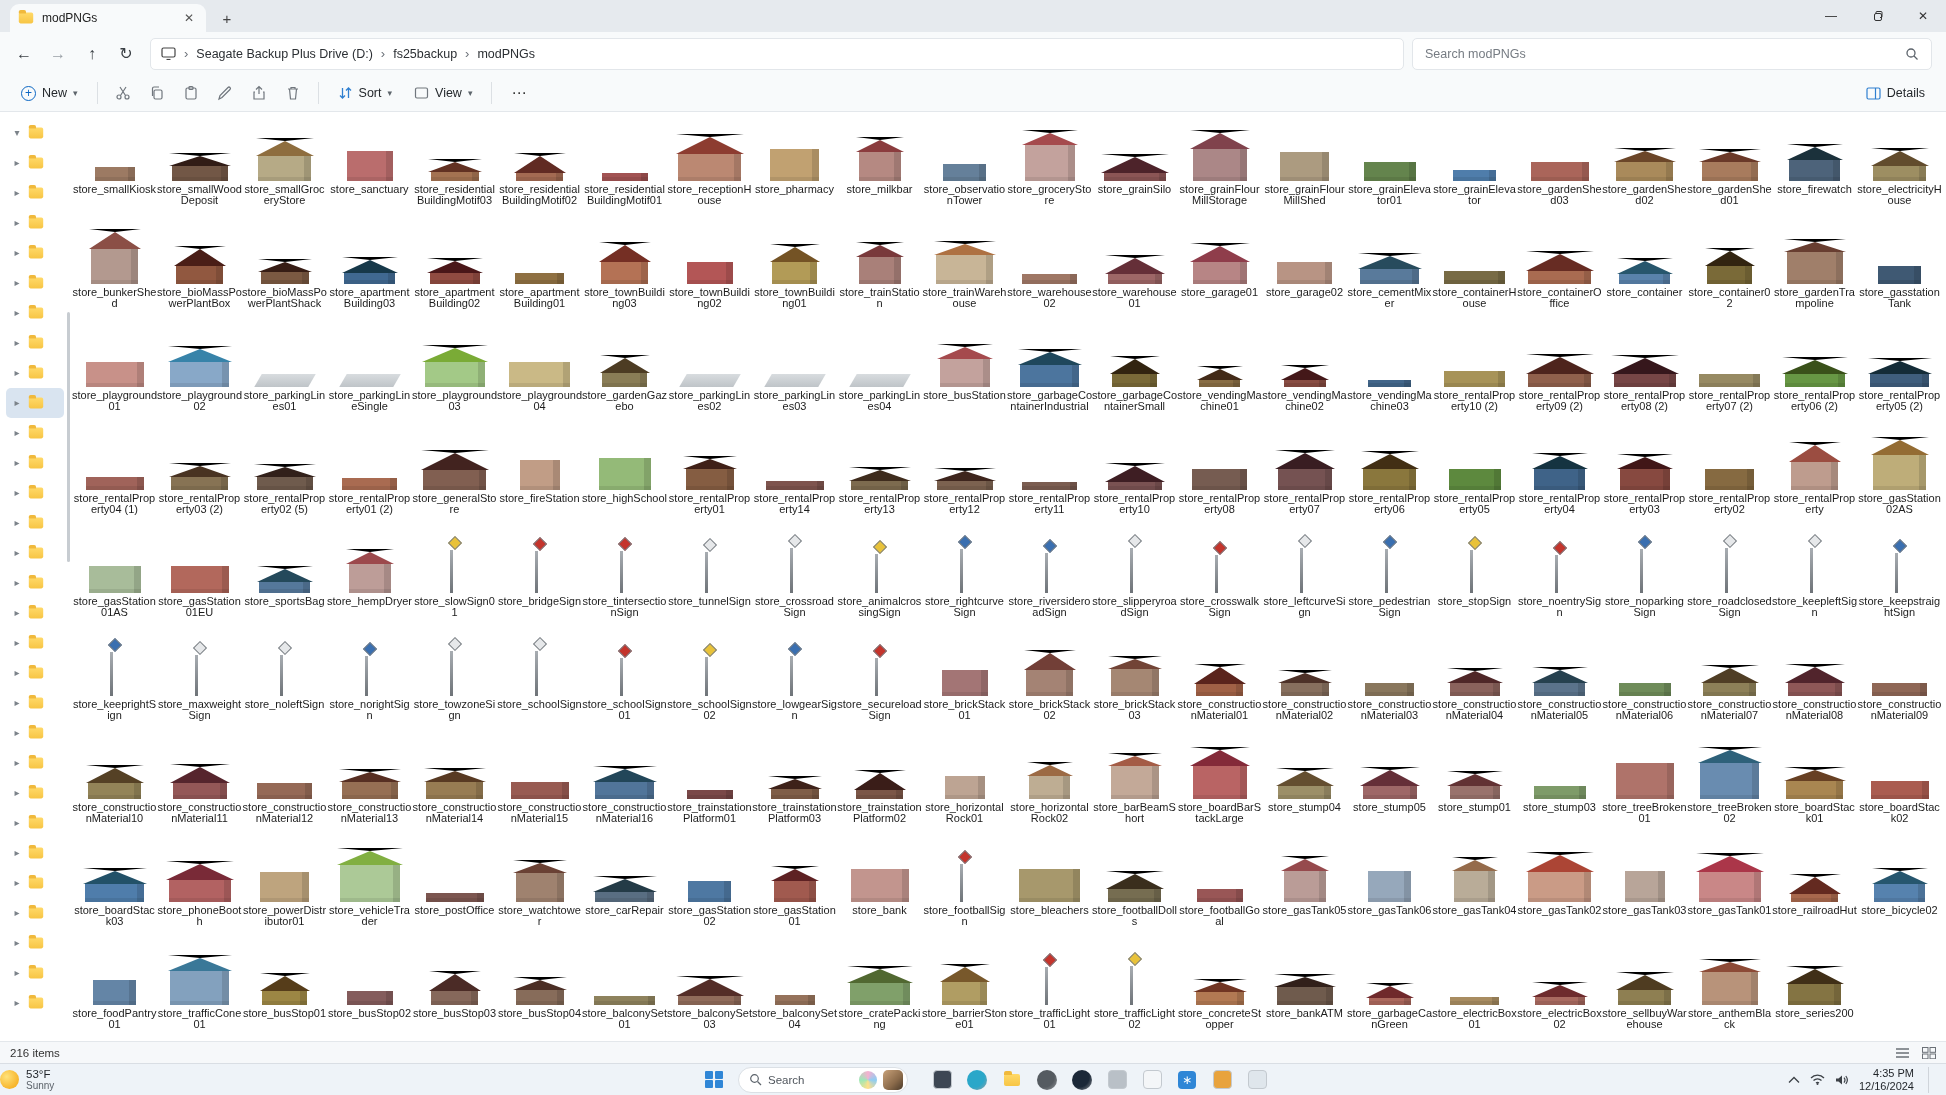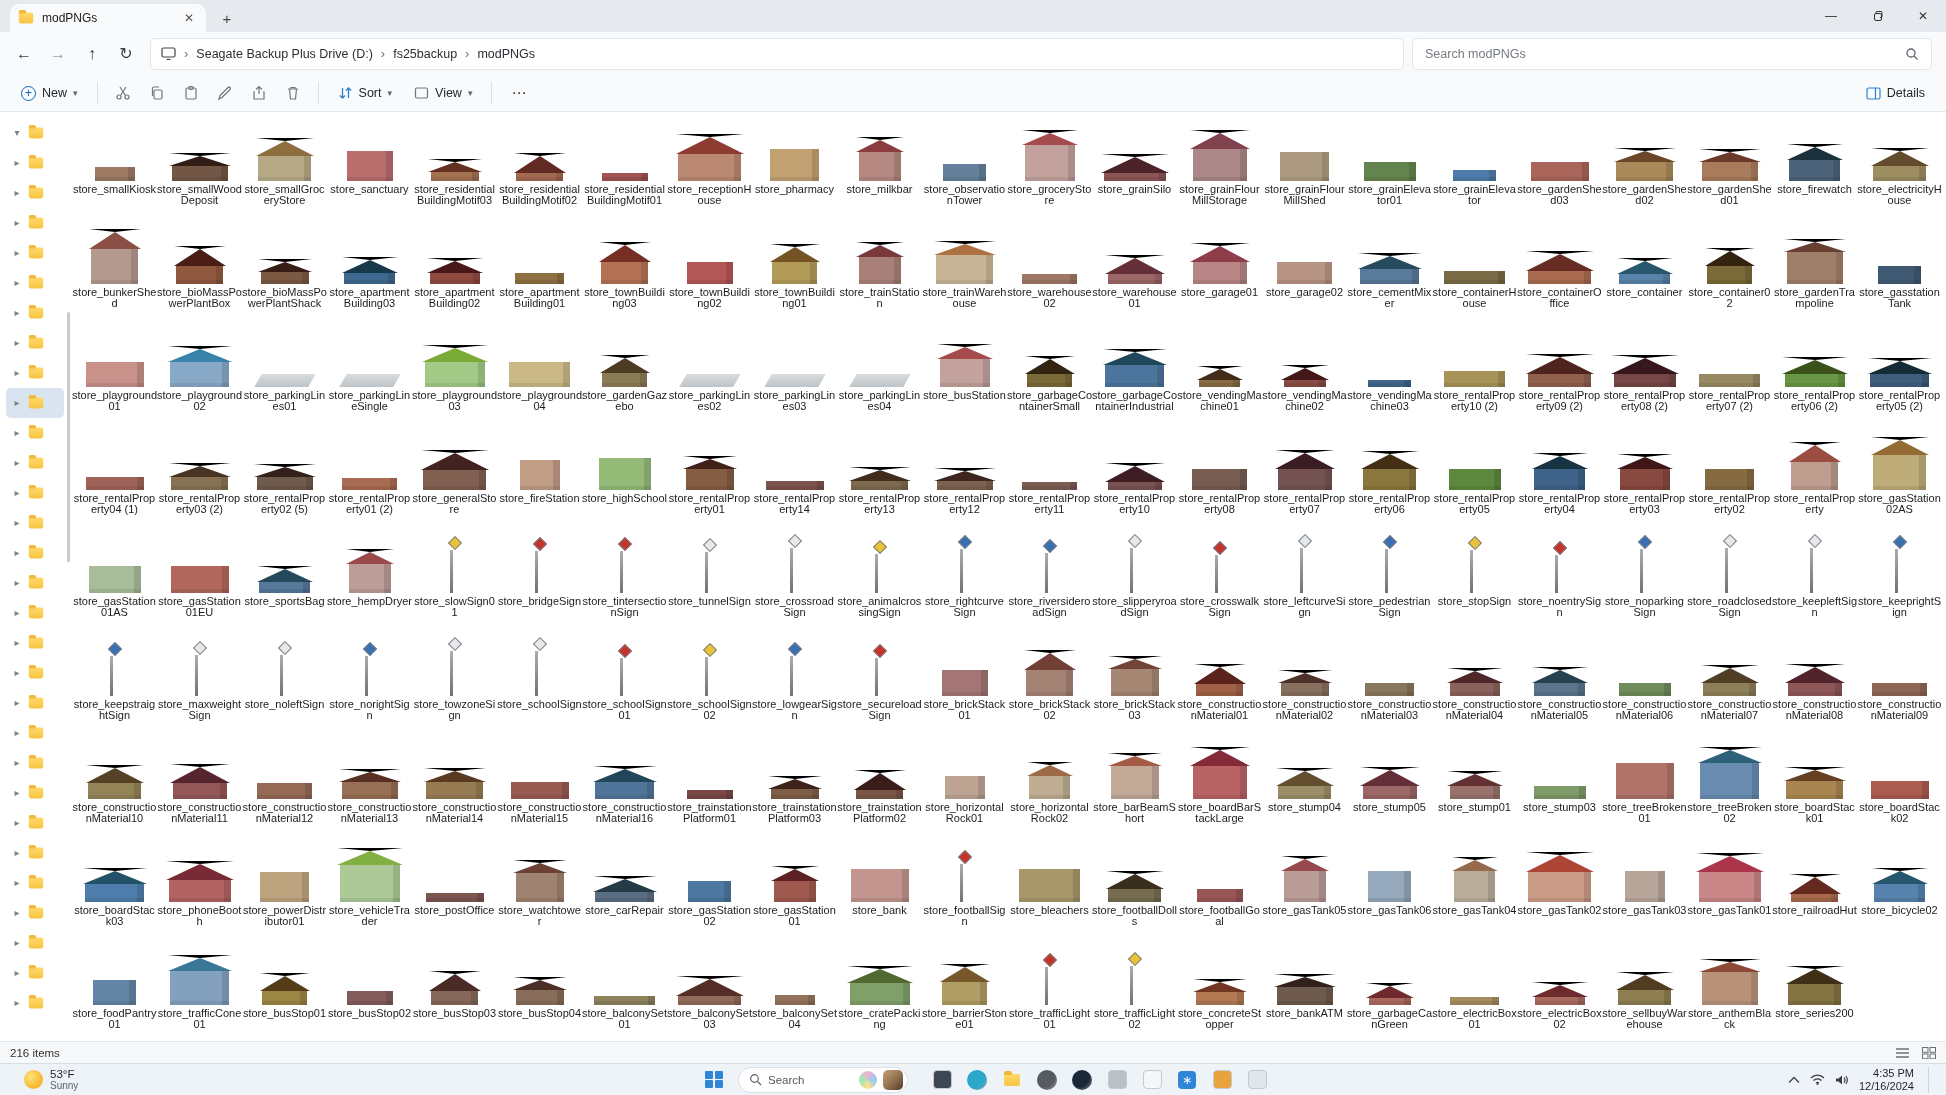--- a/index.html
+++ b/index.html
@@ -75,21 +75,21 @@
   .flat { background:linear-gradient(#d8dcdf,#bfc4c8); transform:skewX(-30deg); }
 
   
   .statusbar { height:22px; background:#f6f8fa; border-top:1px solid #e3e7eb; display:flex;
                align-items:center; padding:0 10px; font-size:11.5px; color:#333; }
   .statusbar .viewicons { margin-left:auto; display:flex; gap:12px; align-items:center; }
 
   
   .taskbar { position:absolute; left:0; right:0; bottom:0; height:32px; background:#eef3f8;
              border-top:1px solid #d9dee4; display:flex; align-items:center; }
-  .weather { display:flex; align-items:center; gap:7px; padding-left:24px; width:240px; }
+  .weather { display:flex; align-items:center; gap:7px; padding-left:0; width:240px; }
   .sun { width:19px; height:19px; border-radius:50%;
          background:radial-gradient(circle at 35% 35%, #ffe27a, #f7b52c 70%); }
   .wtemp { font-size:11.5px; color:#1f2328; }
   .wdesc { font-size:10px; color:#5c636b; }
   .centergroup { display:flex; align-items:center; gap:10px; margin-left:460px; }
   .startbtn { width:28px; height:28px; display:flex; align-items:center; justify-content:center; border-radius:5px; }
   .winlogo { display:grid; grid-template-columns:8px 8px; grid-template-rows:8px 8px; gap:1.6px; }
   .winlogo div { background:#2f86d6; border-radius:1px; }
   .tsearch { width:170px; height:26px; background:#fff; border:1px solid #dbe0e5; border-radius:13px;
              display:flex; align-items:center; gap:6px; padding:0 4px 0 10px; font-size:11.5px; color:#50565d; }
@@ -811,38 +811,38 @@
               <div class="b-wrap">
                 <div class="b-roof" style="border-left: 28px solid transparent; border-right: 28px solid transparent; border-bottom: 12px solid rgb(165, 74, 77);"></div>
                 <div class="b-body" style="width: 50px; height: 28px; background: rgb(195, 162, 157);"></div>
               </div>
             </div>
             <div class="fname">store_busStation</div>
           </div>
           <div class="cell">
             <div class="thumb">
               <div class="b-wrap">
+                <div class="b-roof" style="border-left: 32.5px solid transparent; border-right: 32.5px solid transparent; border-bottom: 13px solid rgb(31, 71, 91);"></div>
+                <div class="b-body" style="width: 59px; height: 22px; background: rgb(76, 117, 158);"></div>
+              </div>
+            </div>
+            <div class="fname">store_garbageContainerIndustrial</div>
+          </div>
+          <div class="cell">
+            <div class="thumb">
+              <div class="b-wrap">
                 <div class="b-roof" style="border-left: 25.5px solid transparent; border-right: 25.5px solid transparent; border-bottom: 15px solid rgb(50, 36, 16);"></div>
                 <div class="b-body" style="width: 45px; height: 13px; background: rgb(122, 106, 56);"></div>
               </div>
             </div>
             <div class="fname">store_garbageContainerSmall</div>
           </div>
           <div class="cell">
             <div class="thumb">
               <div class="b-wrap">
-                <div class="b-roof" style="border-left: 32.5px solid transparent; border-right: 32.5px solid transparent; border-bottom: 13px solid rgb(31, 71, 91);"></div>
-                <div class="b-body" style="width: 59px; height: 22px; background: rgb(76, 117, 158);"></div>
-              </div>
-            </div>
-            <div class="fname">store_garbageContainerIndustrial</div>
-          </div>
-          <div class="cell">
-            <div class="thumb">
-              <div class="b-wrap">
                 <div class="b-roof" style="border-left: 23.5px solid transparent; border-right: 23.5px solid transparent; border-bottom: 11px solid rgb(67, 43, 24);"></div>
                 <div class="b-body" style="width: 41px; height: 7px; background: rgb(136, 109, 68);"></div>
               </div>
             </div>
             <div class="fname">store_vendingMachine01</div>
           </div>
           <div class="cell">
             <div class="thumb">
               <div class="b-wrap">
                 <div class="b-roof" style="border-left: 24px solid transparent; border-right: 24px solid transparent; border-bottom: 12px solid rgb(68, 24, 25);"></div>
@@ -1284,33 +1284,33 @@
                 <div class="p-mark" style="width: 10px; height: 10px; background: rgb(230, 232, 234); border: 1px solid rgb(122, 127, 132); transform: rotate(45deg); margin-bottom: 2px;"></div>
                 <div class="p-pole" style="height: 45px;"></div>
               </div>
             </div>
             <div class="fname">store_keepleftSign</div>
           </div>
           <div class="cell">
             <div class="thumb">
               <div>
                 <div class="p-mark" style="width: 10px; height: 10px; background: rgb(58, 111, 176); border: 1px solid rgb(122, 127, 132); transform: rotate(45deg); margin-bottom: 2px;"></div>
+                <div class="p-pole" style="height: 40px;"></div>
+              </div>
+            </div>
+            <div class="fname">store_keepstraightSign</div>
+          </div>
+          <div class="cell">
+            <div class="thumb">
+              <div>
+                <div class="p-mark" style="width: 10px; height: 10px; background: rgb(58, 111, 176); border: 1px solid rgb(122, 127, 132); transform: rotate(45deg); margin-bottom: 2px;"></div>
                 <div class="p-pole" style="height: 44px;"></div>
               </div>
             </div>
             <div class="fname">store_keeprightSign</div>
-          </div>
-          <div class="cell">
-            <div class="thumb">
-              <div>
-                <div class="p-mark" style="width: 10px; height: 10px; background: rgb(58, 111, 176); border: 1px solid rgb(122, 127, 132); transform: rotate(45deg); margin-bottom: 2px;"></div>
-                <div class="p-pole" style="height: 40px;"></div>
-              </div>
-            </div>
-            <div class="fname">store_keepstraightSign</div>
           </div>
           <div class="cell">
             <div class="thumb">
               <div>
                 <div class="p-mark" style="width: 10px; height: 10px; background: rgb(230, 232, 234); border: 1px solid rgb(122, 127, 132); transform: rotate(45deg); margin-bottom: 2px;"></div>
                 <div class="p-pole" style="height: 41px;"></div>
               </div>
             </div>
             <div class="fname">store_maxweightSign</div>
           </div>

